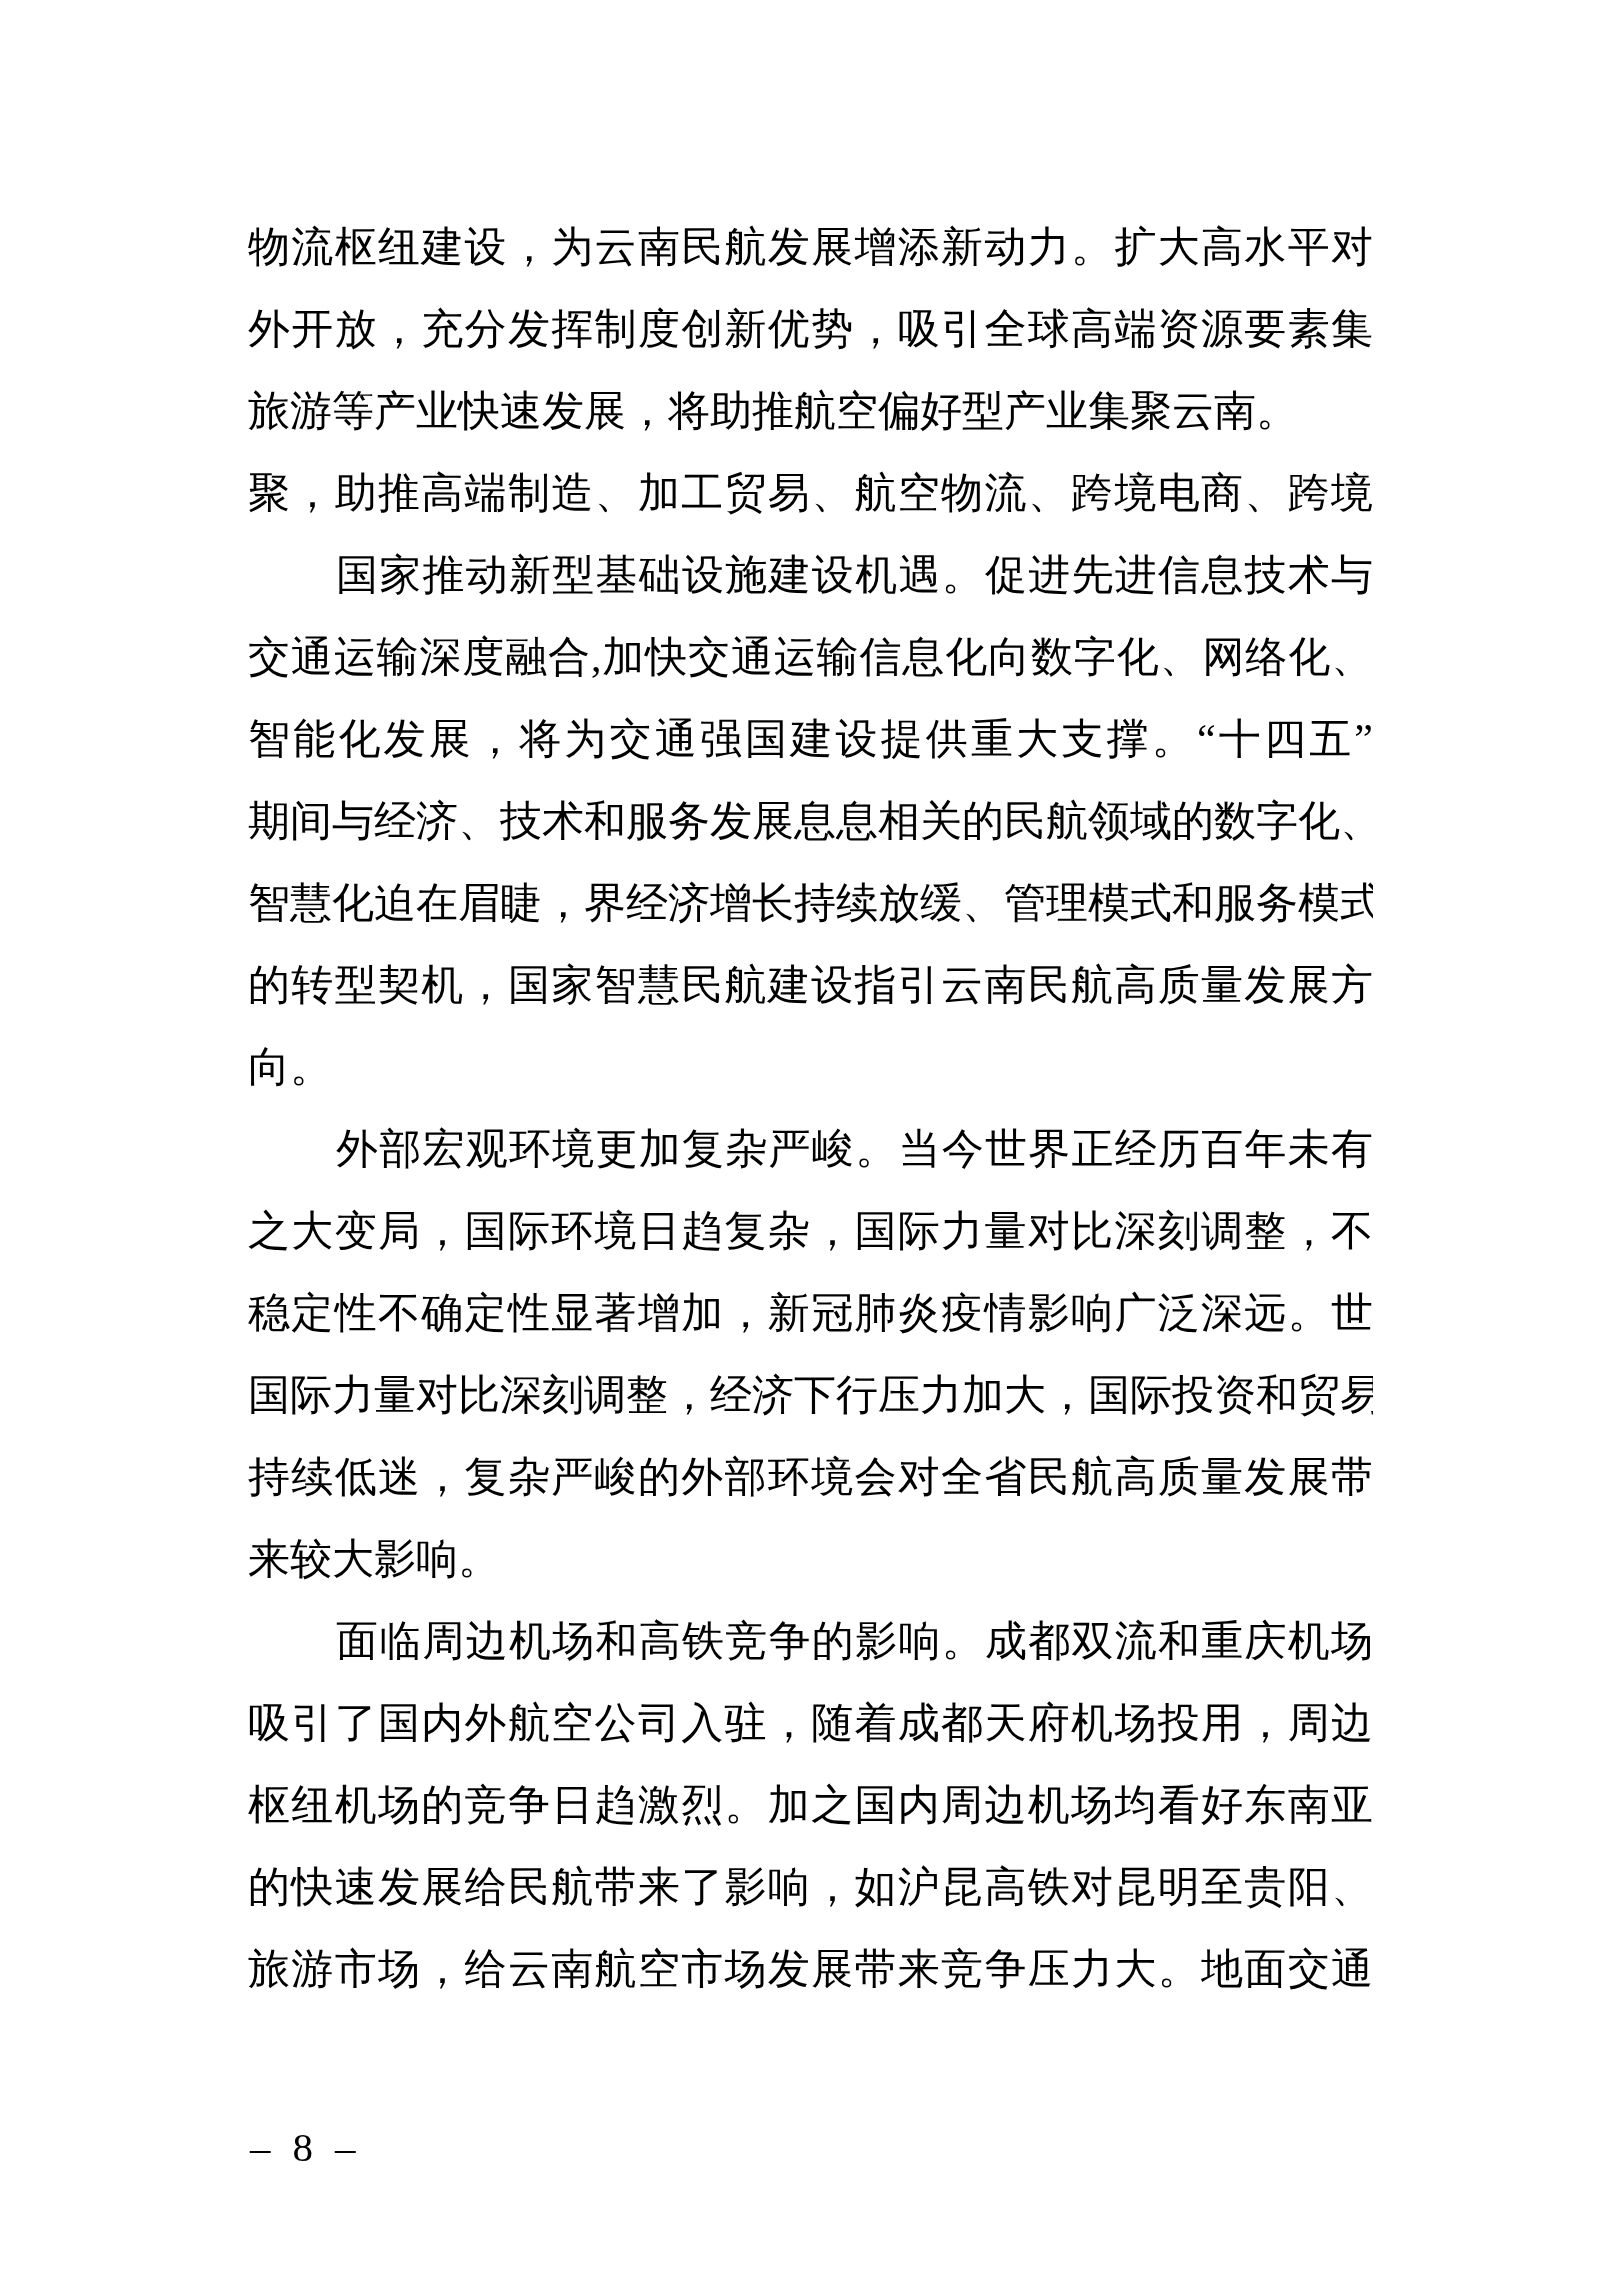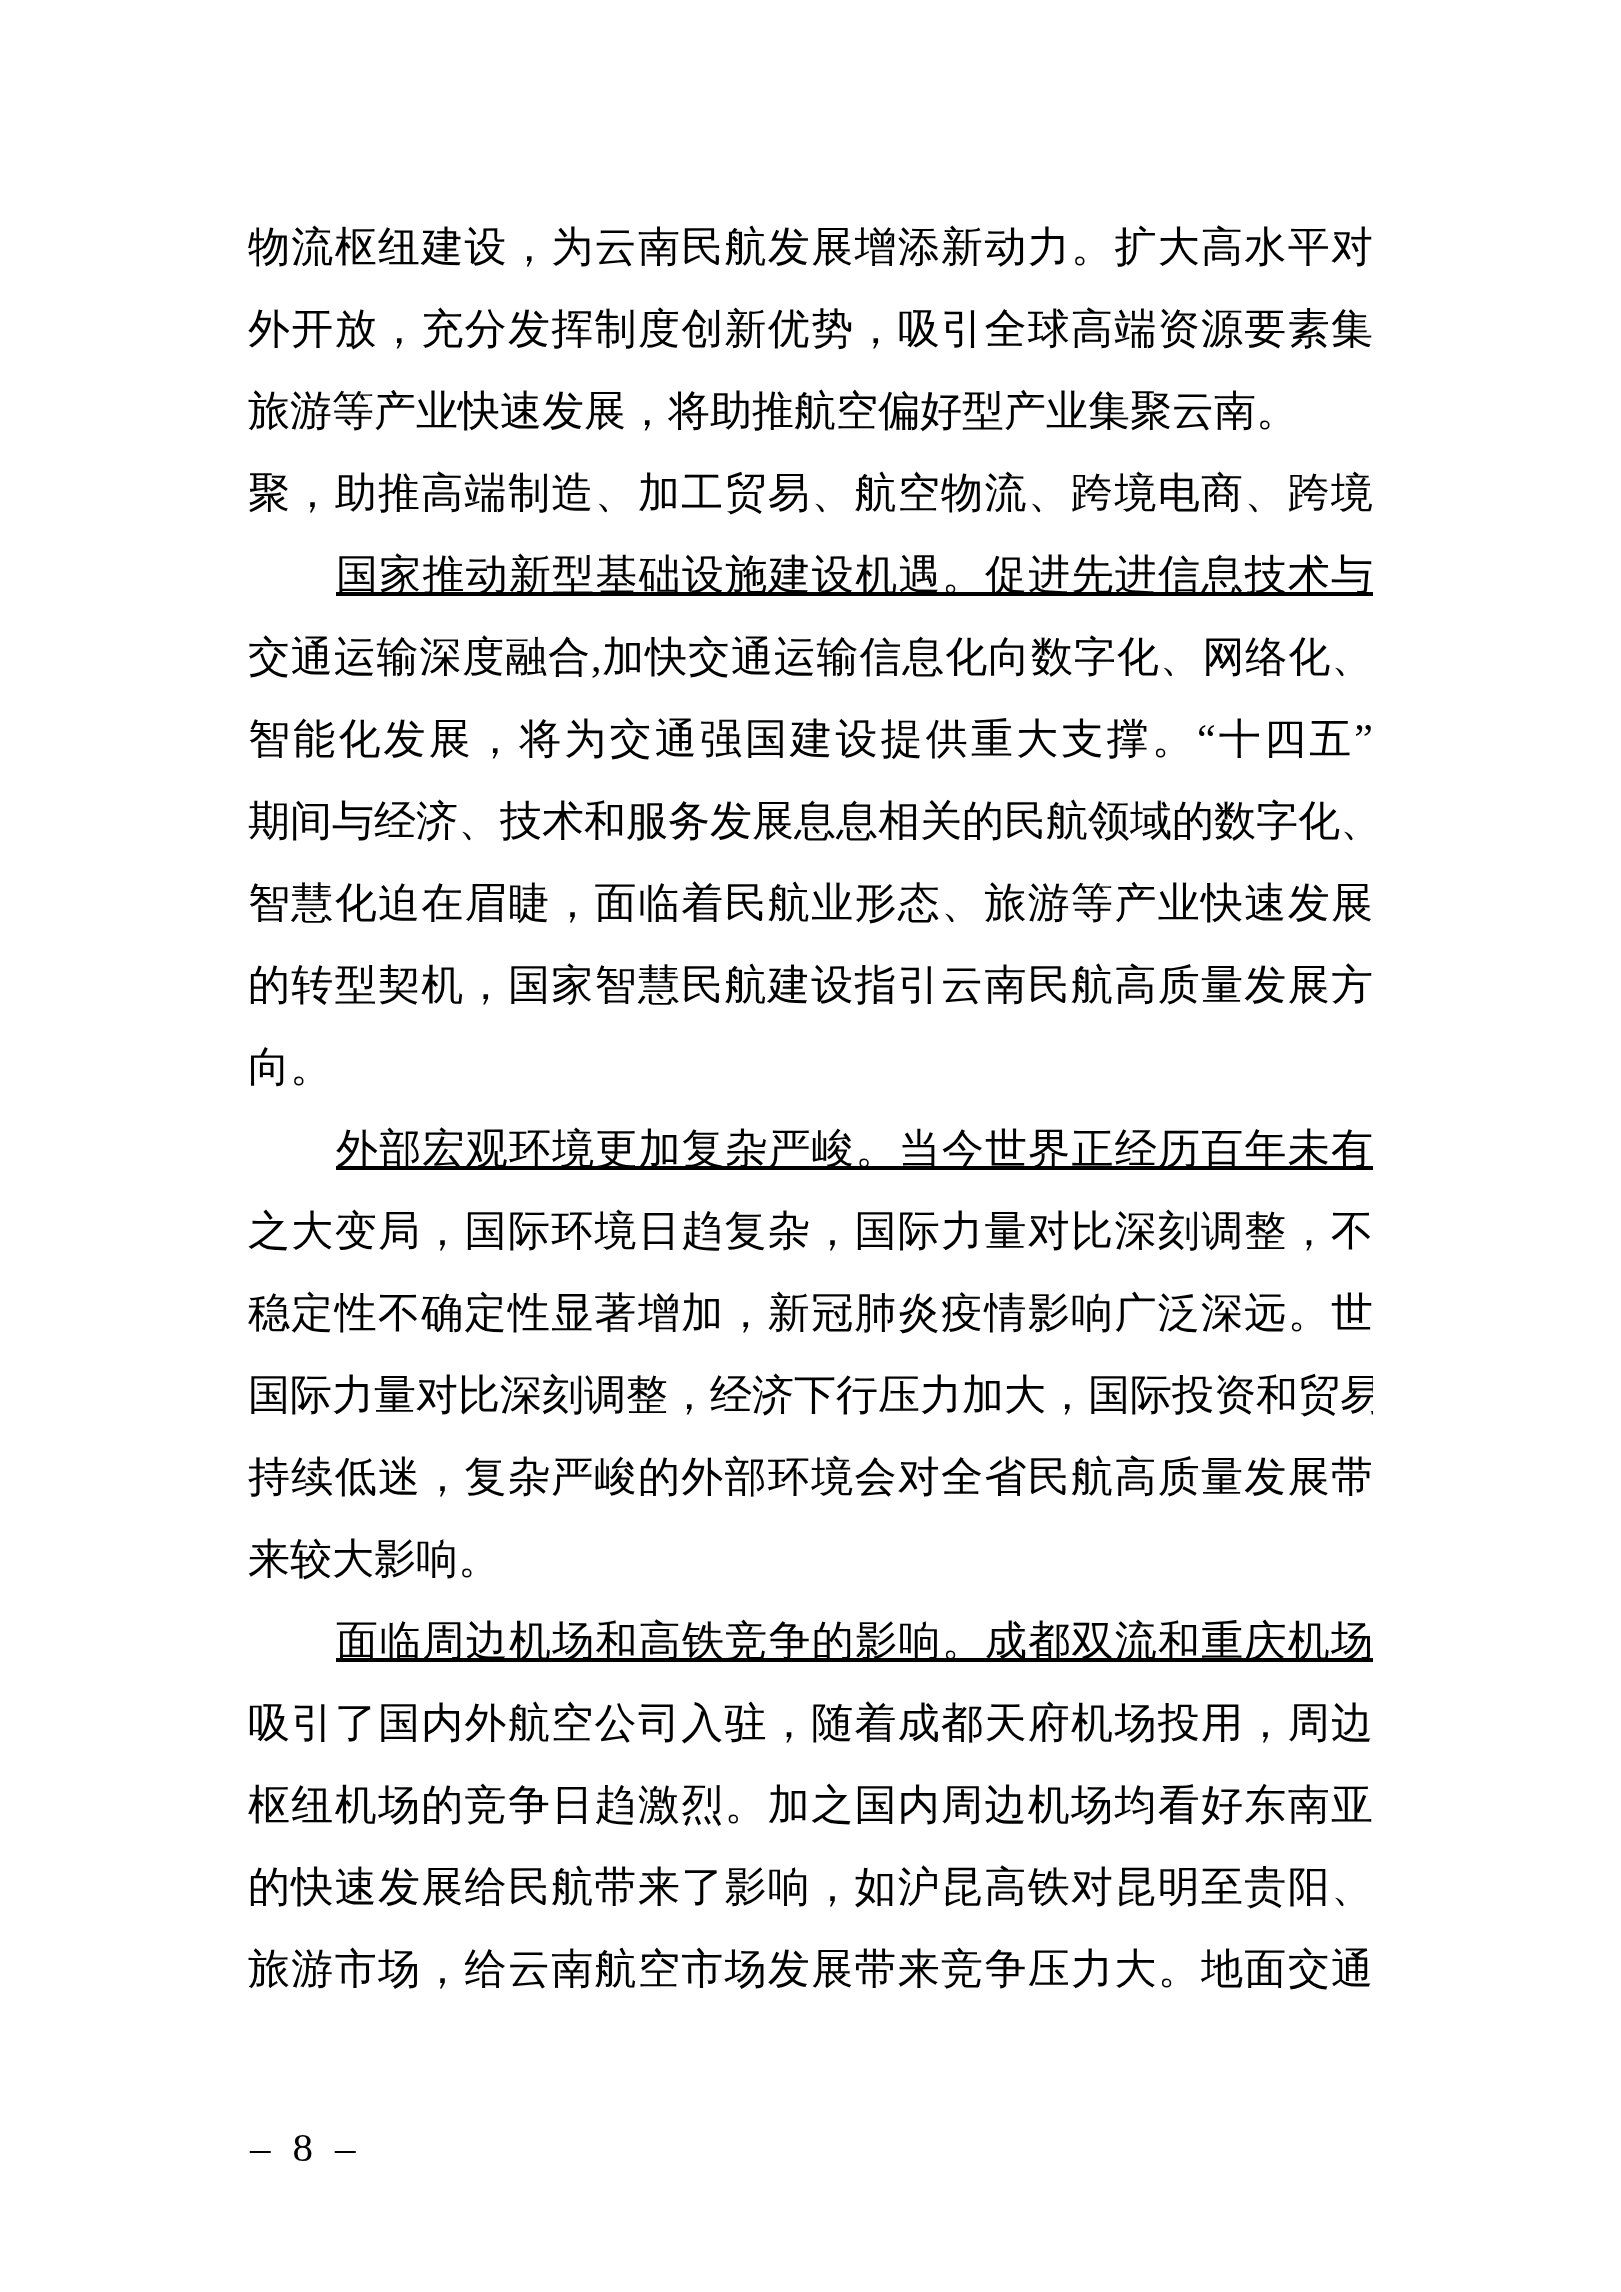--- a/index.html
+++ b/index.html
@@ -23,21 +23,21 @@
     height: 82px;
     line-height: 82px;
     font-size: 42px;
     white-space: nowrap;
     overflow: hidden;
     text-align: justify;
     
     text-align-last: justify;
   }
   .line.last { text-align-last: left; }
-  .line.indent { text-indent: 88px; text-decoration: underline; }
+  .line.indent { text-indent: 88px; }
   .line.heading { font-weight: bold; }
   .page-number {
     position: absolute;
     left: 250px;
     top: 2123px;
     font-size: 41px;
     line-height: 49px;
     word-spacing: 9.8px;
     letter-spacing: 1px;
     color: #000000;
@@ -55,21 +55,21 @@
       <div class="line">外开放，充分发挥制度创新优势，吸引全球高端资源要素集</div>
       <div class="line last">旅游等产业快速发展，将助推航空偏好型产业集聚云南。</div>
       <div class="line">聚，助推高端制造、加工贸易、航空物流、跨境电商、跨境</div>
     </div>
 
     <div class="para">
       <div class="line indent">国家推动新型基础设施建设机遇。促进先进信息技术与</div>
       <div class="line">交通运输深度融合,加快交通运输信息化向数字化、网络化、</div>
       <div class="line">智能化发展，将为交通强国建设提供重大支撑。“十四五”</div>
       <div class="line">期间与经济、技术和服务发展息息相关的民航领域的数字化、</div>
-      <div class="line">智慧化迫在眉睫，面临着民航业形态、旅游等产业快速发展</div>
+      <div class="line">智慧化迫在眉睫，界经济增长持续放缓、管理模式和服务模式</div>
       <div class="line">的转型契机，国家智慧民航建设指引云南民航高质量发展方</div>
       <div class="line last">向。</div>
     </div>
 
 
     <div class="para">
       <div class="line indent">外部宏观环境更加复杂严峻。当今世界正经历百年未有</div>
       <div class="line">之大变局，国际环境日趋复杂，国际力量对比深刻调整，不</div>
       <div class="line">稳定性不确定性显著增加，新冠肺炎疫情影响广泛深远。世</div>
       <div class="line">国际力量对比深刻调整，经济下行压力加大，国际投资和贸易</div>

